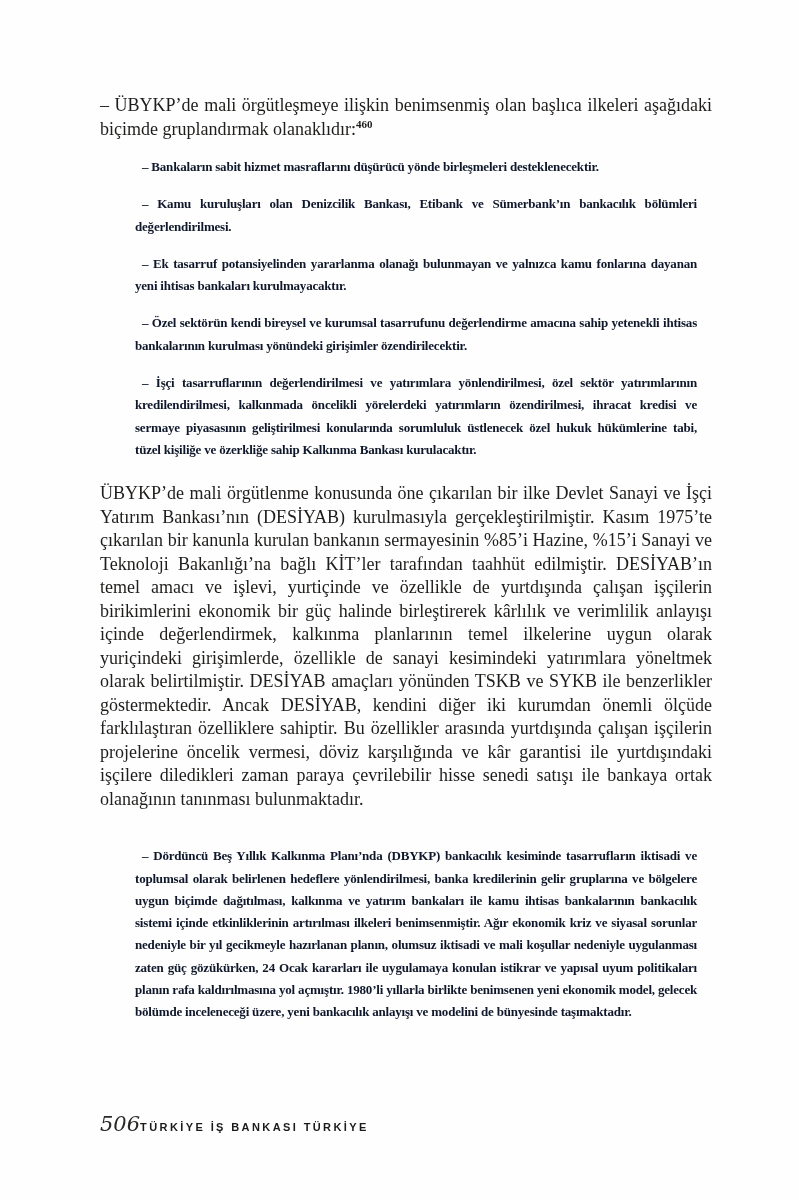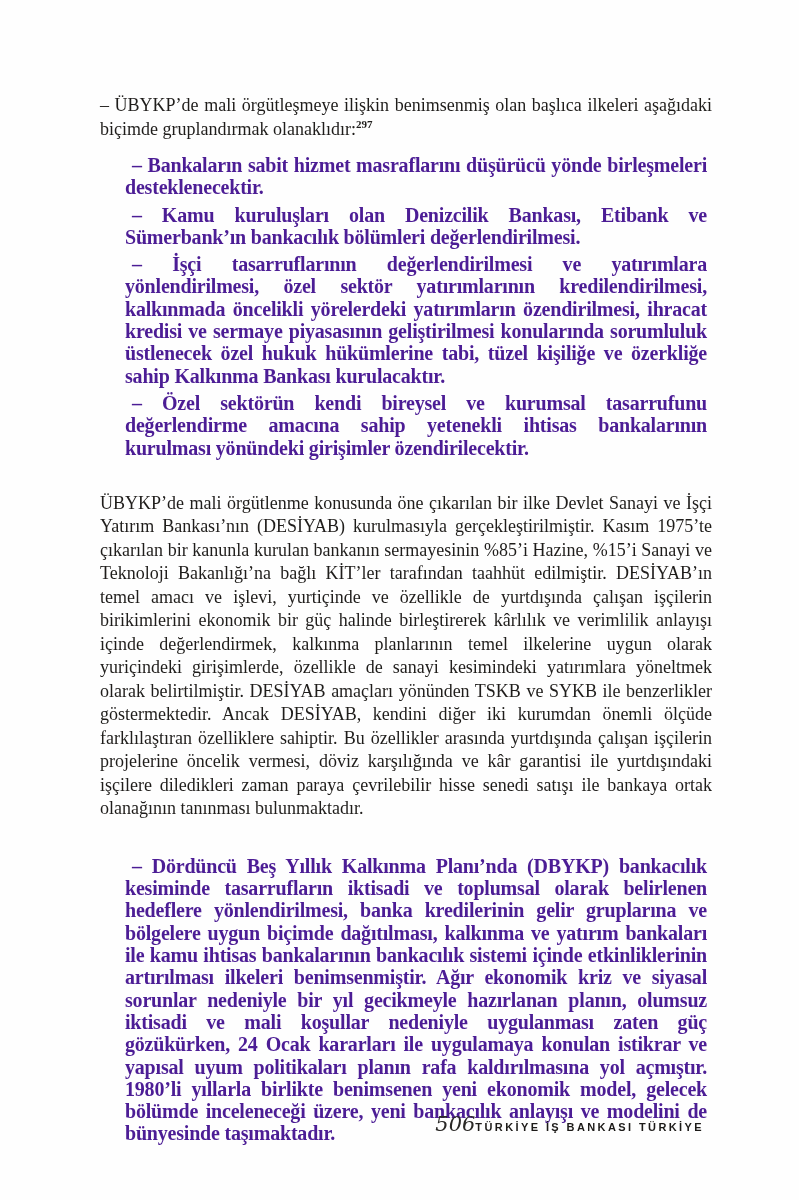--- a/index.html
+++ b/index.html
@@ -33,43 +33,43 @@
     font-weight: bold;
     font-size: 11px;
     vertical-align: super;
     line-height: 0;
   }
   .quote-list {
     margin: 13px 0 0 20px;
     width: 592px;
   }
   .quote-item, .quote-block {
-    margin: 5px;
+    margin: 15px;
     font-weight: bold;
-    font-size: 20px;
+    font-size: 13px;
     line-height: 22.3px;
     letter-spacing: -0.2px;
     text-align: justify;
     text-indent: 7px;
-    color: #4c1d95;
+    color: #0f172a;
   }
   .para-desiyab {
-    margin-top: 33px;
+    margin-top: 21px;
   }
   .quote-block-wrap {
     margin: 34px 0 0 20px;
     width: 592px;
   }
   .page-footer {
     position: absolute;
-    left: 92px;
+    left: 100px;
     top: 1112px;
     width: 612px;
     display: flex;
-    justify-content: flex-end;
+    justify-content: flex-start;
     align-items: baseline;
   }
   .page-number {
     font-family: "DejaVu Serif", serif;
     font-style: italic;
     font-size: 21px;
     color: #2a2826;
   }
   .running-title {
     font-family: "Liberation Sans", sans-serif;
@@ -79,27 +79,28 @@
     color: #1c1a18;
   }
 </style>
 </head>
 <body>
 
 <div class="page">
 
   <main class="text-col">
 
-    <p class="body-para"><span>– ÜBYKP’de mali örgütleşmeye ilişkin benimsenmiş olan başlıca ilkeleri aşağıdaki biçimde gruplandırmak olanaklıdır:</span><sup class="fnref">297</sup></p>
+    <p class="body-para"><span>– ÜBYKP’de mali örgütleşmeye ilişkin benimsenmiş olan başlıca ilkeleri aşağıdaki biçimde gruplandırmak olanaklıdır:</span><sup class="fnref">460</sup></p>
 
     <div class="quote-list">
       <p class="quote-item">– Bankaların sabit hizmet masraflarını düşürücü yönde birleşmeleri desteklenecektir.</p>
       <p class="quote-item">– Kamu kuruluşları olan Denizcilik Bankası, Etibank ve Sümerbank’ın bankacılık bölümleri değerlendirilmesi.</p>
+      <p class="quote-item">– Ek tasarruf potansiyelinden yararlanma olanağı bulunmayan ve yalnızca kamu fonlarına dayanan yeni ihtisas bankaları kurulmayacaktır.</p>
+      <p class="quote-item">– Özel sektörün kendi bireysel ve kurumsal tasarrufunu değerlendirme amacına sahip yetenekli ihtisas bankalarının kurulması yönündeki girişimler özendirilecektir.</p>
       <p class="quote-item">– İşçi tasarruflarının değerlendirilmesi ve yatırımlara yönlendirilmesi, özel sektör yatırımlarının kredilendirilmesi, kalkınmada öncelikli yörelerdeki yatırımların özendirilmesi, ihracat kredisi ve sermaye piyasasının geliştirilmesi konularında sorumluluk üstlenecek özel hukuk hükümlerine tabi, tüzel kişiliğe ve özerkliğe sahip Kalkınma Bankası kurulacaktır.</p>
-      <p class="quote-item">– Özel sektörün kendi bireysel ve kurumsal tasarrufunu değerlendirme amacına sahip yetenekli ihtisas bankalarının kurulması yönündeki girişimler özendirilecektir.</p>
     </div>
 
     <p class="body-para para-desiyab">ÜBYKP’de mali örgütlenme konusunda öne çıkarılan bir ilke Devlet Sanayi ve İşçi Yatırım Bankası’nın (DESİYAB) kurulmasıyla gerçekleştirilmiştir. Kasım 1975’te çıkarılan bir kanunla kurulan bankanın sermayesinin %85’i Hazine, %15’i Sanayi ve Teknoloji Bakanlığı’na bağlı KİT’ler tarafından taahhüt edilmiştir. DESİYAB’ın temel amacı ve işlevi, yurtiçinde ve özellikle de yurtdışında çalışan işçilerin birikimlerini ekonomik bir güç halinde birleştirerek kârlılık ve verimlilik anlayışı içinde değerlendirmek, kalkınma planlarının temel ilkelerine uygun olarak yuriçindeki girişimlerde, özellikle de sanayi kesimindeki yatırımlara yöneltmek olarak belirtilmiştir. DESİYAB amaçları yönünden TSKB ve SYKB ile benzerlikler göstermektedir. Ancak DESİYAB, kendini diğer iki kurumdan önemli ölçüde farklılaştıran özelliklere sahiptir. Bu özellikler arasında yurtdışında çalışan işçilerin projelerine öncelik vermesi, döviz karşılığında ve kâr garantisi ile yurtdışındaki işçilere diledikleri zaman paraya çevrilebilir hisse senedi satışı ile bankaya ortak olanağının tanınması bulunmaktadır.</p>
 
     <div class="quote-block-wrap">
       <p class="quote-block">– Dördüncü Beş Yıllık Kalkınma Planı’nda (DBYKP) bankacılık kesiminde tasarrufların iktisadi ve toplumsal olarak belirlenen hedeflere yönlendirilmesi, banka kredilerinin gelir gruplarına ve bölgelere uygun biçimde dağıtılması, kalkınma ve yatırım bankaları ile kamu ihtisas bankalarının bankacılık sistemi içinde etkinliklerinin artırılması ilkeleri benimsenmiştir. Ağır ekonomik kriz ve siyasal sorunlar nedeniyle bir yıl gecikmeyle hazırlanan planın, olumsuz iktisadi ve mali koşullar nedeniyle uygulanması zaten güç gözükürken, 24 Ocak kararları ile uygulamaya konulan istikrar ve yapısal uyum politikaları planın rafa kaldırılmasına yol açmıştır. 1980’li yıllarla birlikte benimsenen yeni ekonomik model, gelecek bölümde inceleneceği üzere, yeni bankacılık anlayışı ve modelini de bünyesinde taşımaktadır.</p>
     </div>
 
   </main>
 

